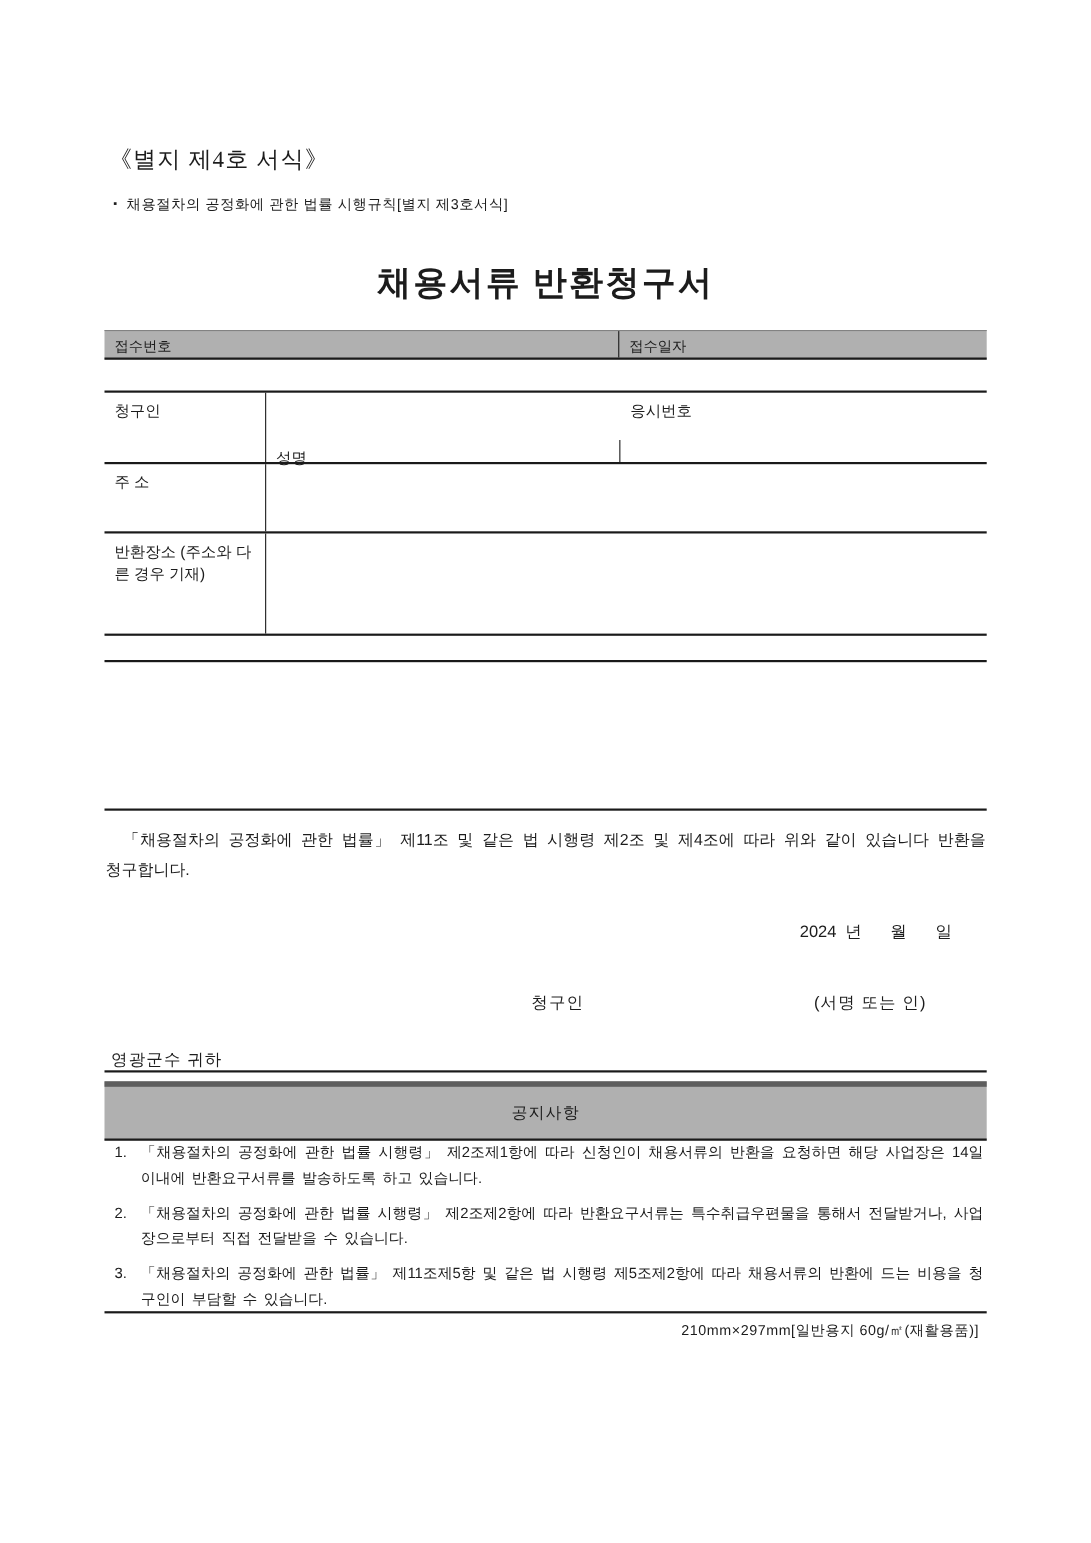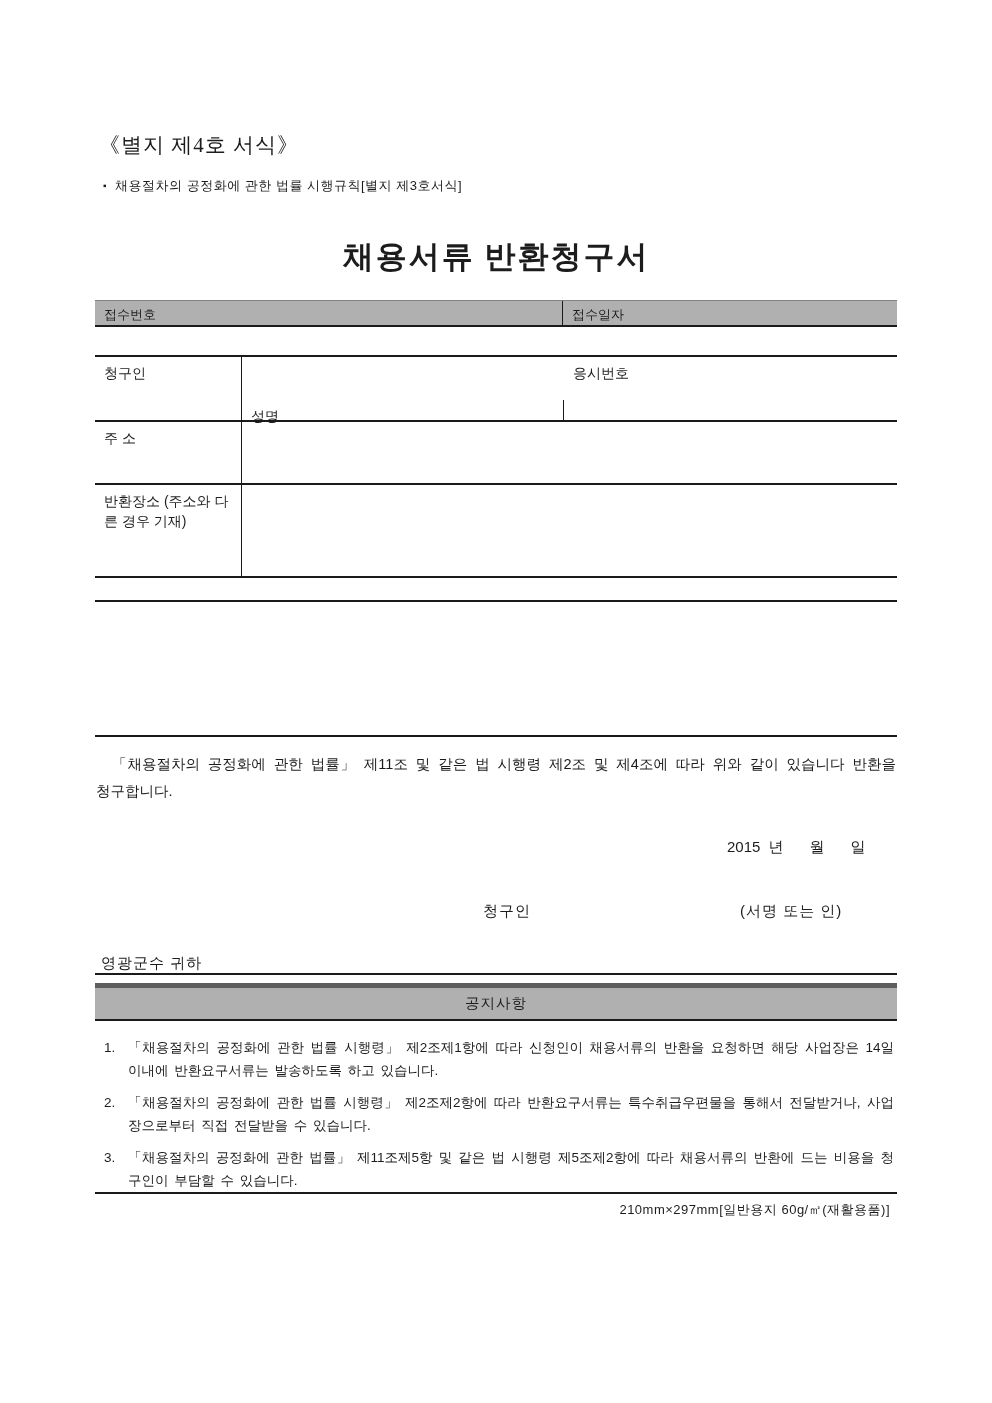--- a/index.html
+++ b/index.html
@@ -79,21 +79,21 @@
     font-size:15px;white-space:nowrap;
   }
   .date-line .lbl{margin-left:8px;}
   .date-line .blank{display:inline-block;width:26px;height:16px;vertical-align:middle;}
   .sig-claimant{position:absolute;left:483px;top:902px;font-size:15px;letter-spacing:1px;}
   .sig-name-blank{position:absolute;left:550px;top:898px;width:175px;height:26px;}
   .sig-stamp{position:absolute;left:740px;top:902px;font-size:15px;letter-spacing:1px;}
   .addressee{position:absolute;left:101px;top:954px;font-size:15px;letter-spacing:1px;}
   .rule-a{position:absolute;left:95px;top:973px;width:802px;height:0;border-top:2px solid var(--line);}
   .banner{
-    position:absolute;left:95px;top:983px;width:802px;height:38px;
+    position:absolute;left:95px;top:983px;width:802px;height:54px;
     background:var(--gray);
     border-top:5px solid var(--banner-top);
     border-bottom:2px solid var(--line);
     display:flex;align-items:center;justify-content:center;
     font-size:14.5px;letter-spacing:1px;
   }
   .notices{position:absolute;left:104px;top:1036px;width:790px;}
   .notice-item{display:flex;margin-bottom:9px;font-size:13.5px;line-height:23px;}
   .notice-no{width:24px;flex:none;}
   .notice-text{flex:1;text-align:justify;word-spacing:2px;}
@@ -150,39 +150,39 @@
     </div>
   </div>
 
   <div class="docs-table">
     <div class="cell val"></div>
   </div>
 
   <div class="statement">「채용절차의 공정화에 관한 법률」  제11조 및 같은 법 시행령 제2조 및 제4조에 따라 위와 같이 있습니다 반환을 청구합니다.</div>
 
   <div class="date-line">
-    <span>2015</span><span class="lbl">년</span><span class="blank"></span><span>월</span><span class="blank"></span><span>일</span>
+    <span>2024</span><span class="lbl">년</span><span class="blank"></span><span>월</span><span class="blank"></span><span>일</span>
   </div>
 
   <span class="sig-claimant">청구인</span>
   <span class="sig-name-blank"></span>
   <span class="sig-stamp">(서명 또는 인)</span>
 
   <div class="addressee">영광군수 귀하</div>
 
   <div class="rule-a"></div>
 
   <div class="banner">
     <span>공지사항</span>
   </div>
 
   <div class="notices">
     <div class="notice-item">
       <span class="notice-no">1.</span>
-      <span class="notice-text">「채용절차의 공정화에 관한 법률 시행령」  제2조제1항에 따라 신청인이 채용서류의 반환을 요청하면 해당 사업장은 14일 이내에 반환요구서류는 발송하도록 하고 있습니다.</span>
+      <span class="notice-text">「채용절차의 공정화에 관한 법률 시행령」  제2조제1항에 따라 신청인이 채용서류의 반환을 요청하면 해당 사업장은 14일 이내에 반환요구서류를 발송하도록 하고 있습니다.</span>
     </div>
     <div class="notice-item">
       <span class="notice-no">2.</span>
       <span class="notice-text">「채용절차의 공정화에 관한 법률 시행령」  제2조제2항에 따라 반환요구서류는 특수취급우편물을 통해서 전달받거나, 사업장으로부터 직접 전달받을 수 있습니다.</span>
     </div>
     <div class="notice-item">
       <span class="notice-no">3.</span>
       <span class="notice-text">「채용절차의 공정화에 관한 법률」  제11조제5항 및 같은 법 시행령 제5조제2항에 따라 채용서류의 반환에 드는 비용을 청구인이 부담할 수 있습니다.</span>
     </div>
   </div>

